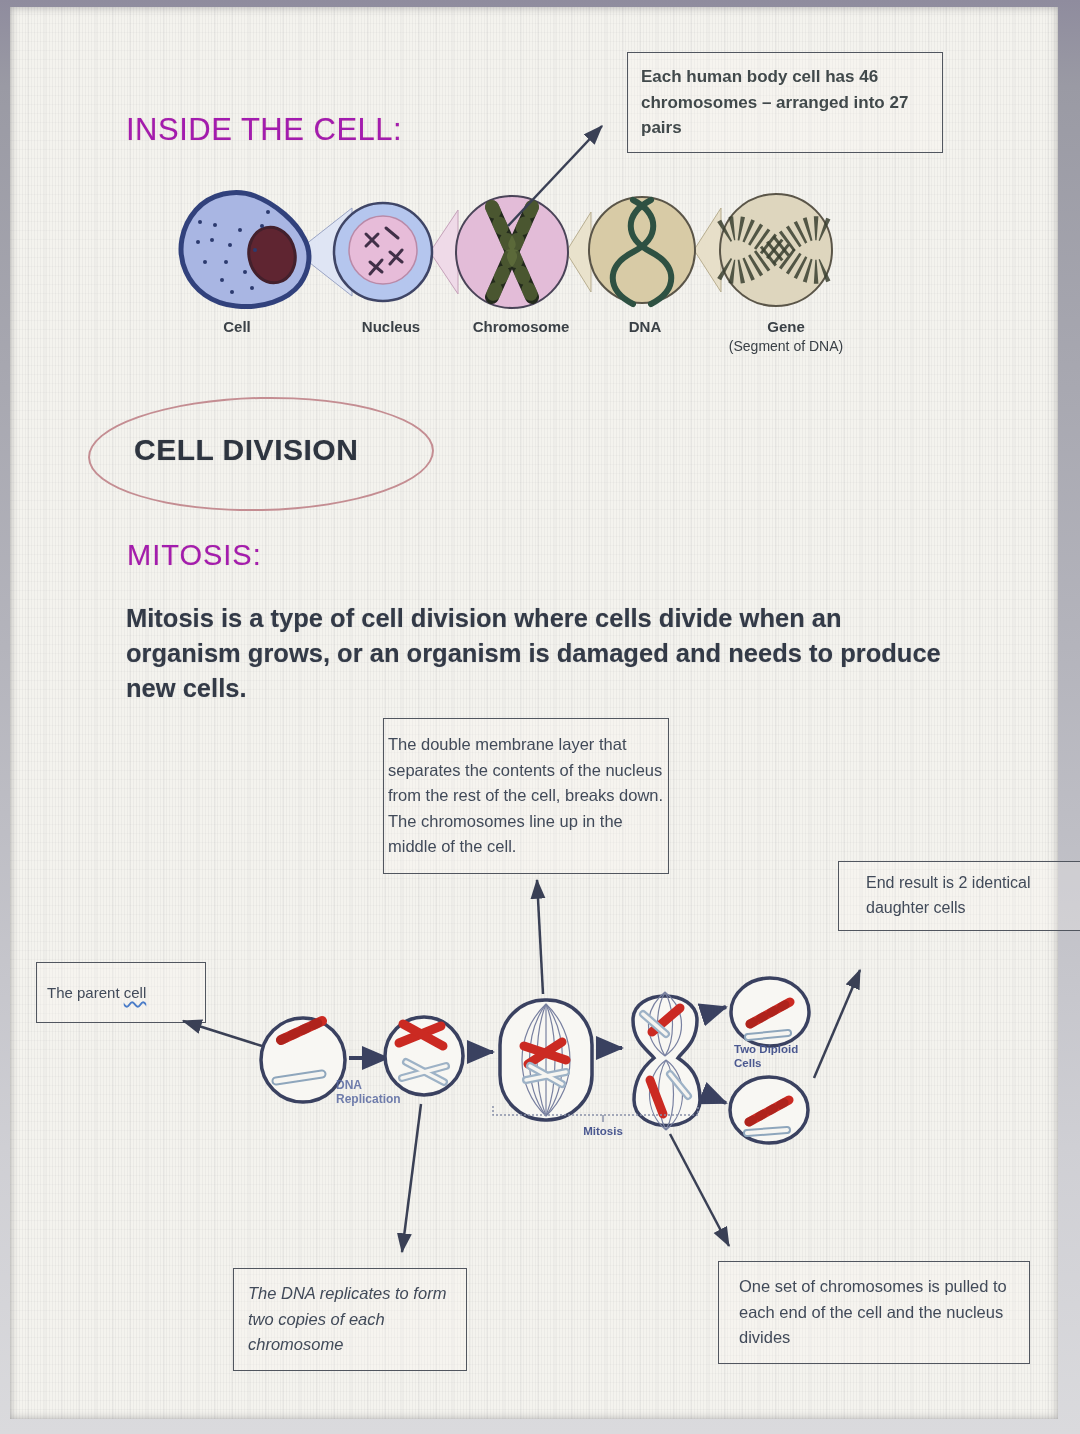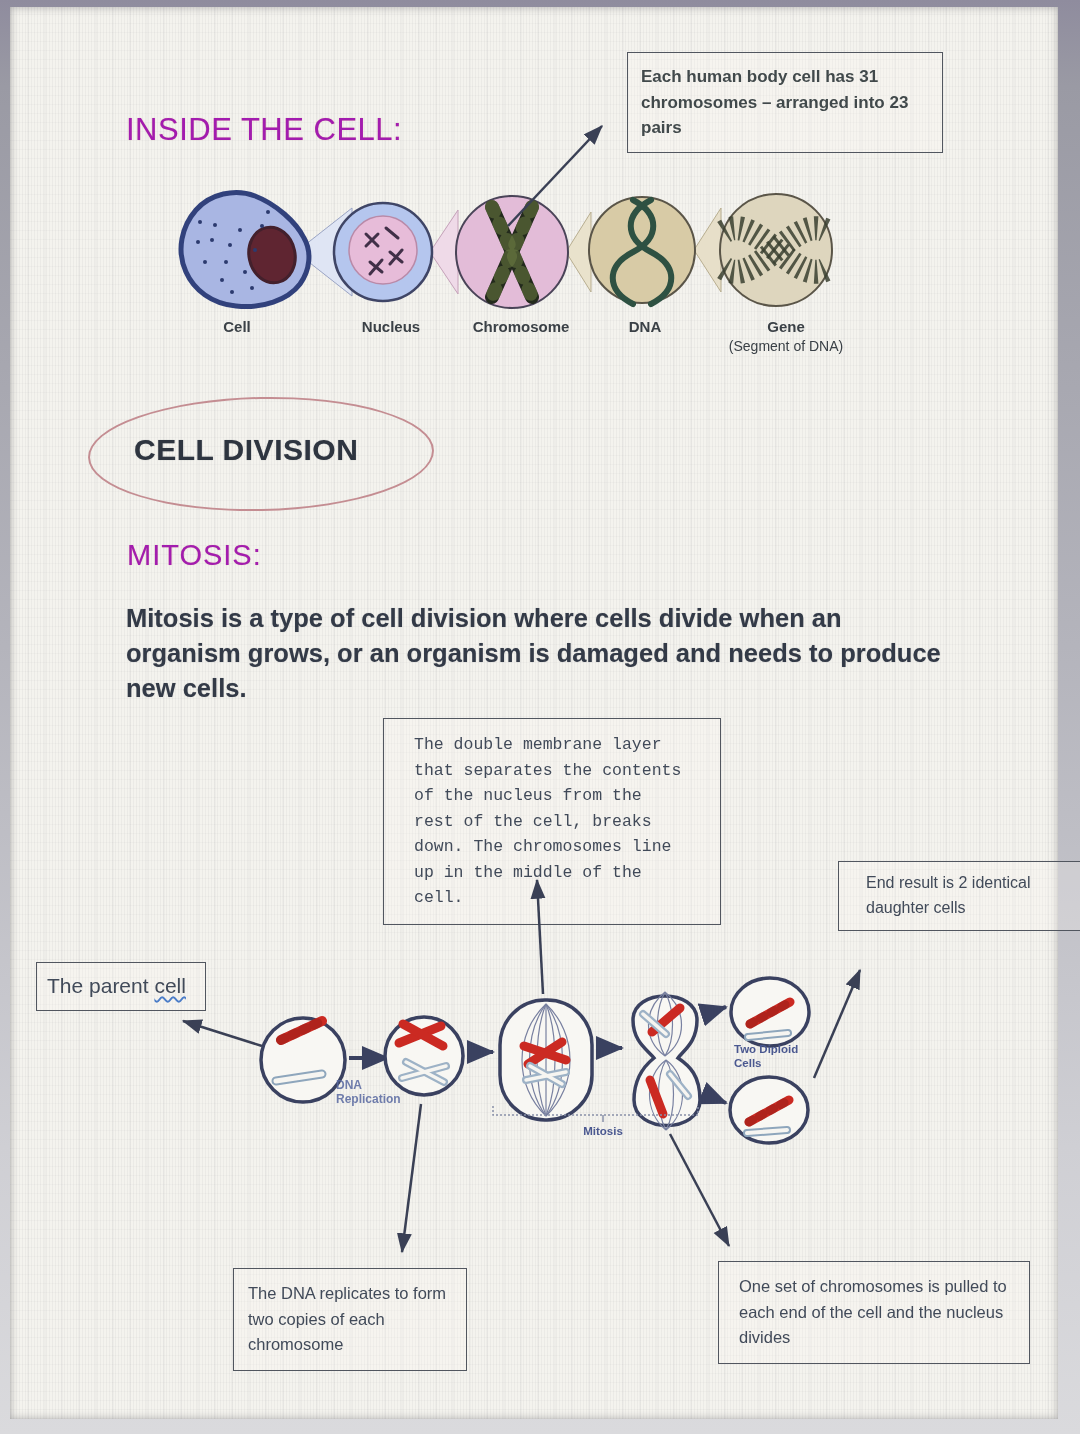--- a/index.html
+++ b/index.html
@@ -45,24 +45,24 @@
     border:1.6px solid #51565f;
     color:#414a59;
     background:rgba(250,249,245,.25);
     line-height:1.55;
     font-size:16.5px;
   }
   #fact-box{
     left:627px;top:52px;width:288px;padding:11px 13px;
     font-size:17px;font-weight:600;color:#41494b;line-height:1.5;
   }
-  #membrane-box{left:383px;top:718px;width:276px;padding:13px 30px;font-family:Liberation Mono, monospace;}
+  #membrane-box{left:383px;top:718px;width:276px;padding:13px 4px;}
   #end-result-box{left:838px;top:861px;width:196px;padding:9px 27px;font-size:16px;}
-  #parent-cell-box{left:36px;top:962px;width:148px;padding:7px 10px;font-size:21px;}
-  #dna-replicates-box{left:233px;top:1268px;width:204px;padding:12px 14px;}
+  #parent-cell-box{left:36px;top:962px;width:148px;padding:18px 10px;font-size:15px;}
+  #dna-replicates-box{left:233px;top:1268px;width:204px;padding:12px 14px;font-style:italic;}
   #one-set-box{left:718px;top:1261px;width:270px;padding:12px 20px;}
   .wavy{
     text-decoration-line:underline;
     text-decoration-style:wavy;
     text-decoration-color:#4a7cc8;
     text-decoration-thickness:2px;
     text-underline-offset:3px;
   }
   svg{position:absolute;left:0;top:0;}
   .svg-label{font-family:"Liberation Sans",sans-serif;}
@@ -71,21 +71,21 @@
 <body>
 
 <div class="page"></div>
 
 <div class="abs title-red" id="inside-title">INSIDE THE CELL:</div>
 <div class="abs" id="cell-division-oval"></div>
 <div class="abs" id="cell-division-title">CELL DIVISION</div>
 <div class="abs title-red" id="mitosis-title">MITOSIS:</div>
 <div class="abs" id="mitosis-paragraph">Mitosis is a type of cell division where cells divide when an organism grows, or an organism is damaged and needs to produce new cells.</div>
 
-<div class="abs note-box" id="fact-box">Each human body cell has 31 chromosomes – arranged into 23 pairs</div>
+<div class="abs note-box" id="fact-box">Each human body cell has 46 chromosomes – arranged into 27 pairs</div>
 <div class="abs note-box" id="membrane-box">The double membrane layer that separates the contents of the nucleus from the rest of the cell, breaks down. The chromosomes line up in the middle of the cell.</div>
 <div class="abs note-box" id="end-result-box">End result is 2 identical daughter cells</div>
 <div class="abs note-box" id="parent-cell-box"><span>The parent </span><span class="wavy">cell</span></div>
 <div class="abs note-box" id="dna-replicates-box">The DNA replicates to form two copies of each chromosome</div>
 <div class="abs note-box" id="one-set-box">One set of chromosomes is pulled to each end of the cell and the nucleus divides</div>
 
 <svg width="1080" height="1434" viewBox="0 0 1080 1434">
   <defs>
     <marker id="ah" markerWidth="12" markerHeight="10" refX="7.5" refY="3" orient="auto" markerUnits="strokeWidth">
       <path d="M0,0 L8,3 L0,6 Z" fill="#3a4055"></path>

